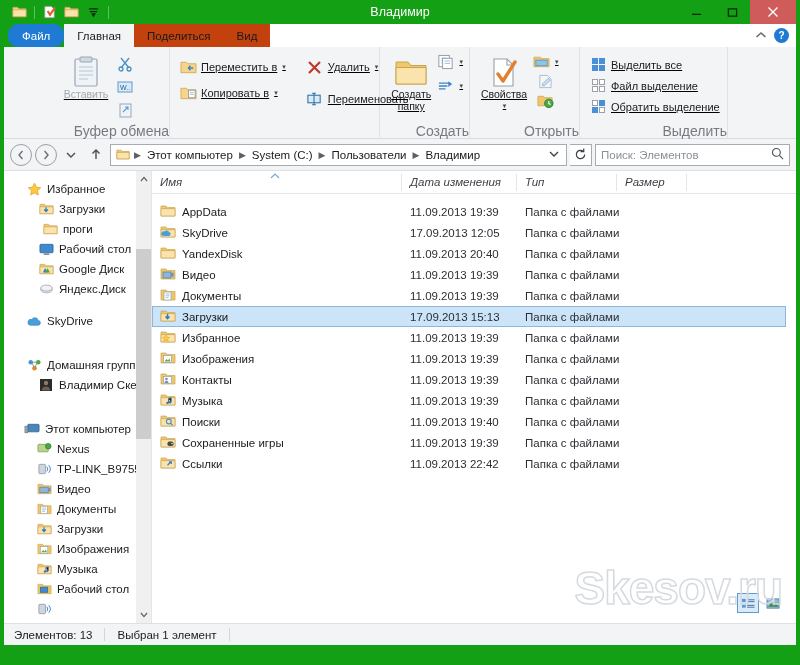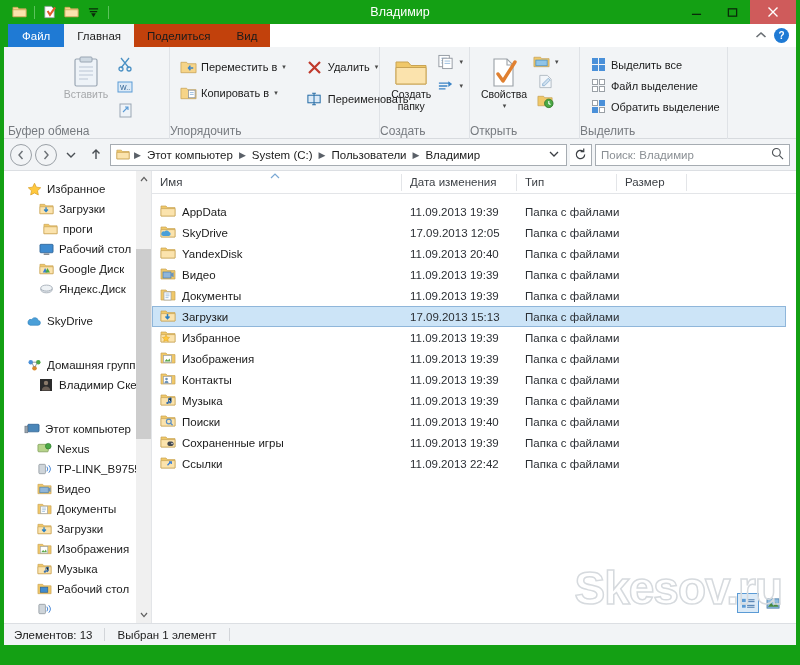--- a/index.html
+++ b/index.html
@@ -60,20 +60,21 @@
     height: 23px;
     padding: 0 13px;
     font-size: 11.5px;
     display: flex; align-items: center;
     color: #1b1b1b;
     background: #c2410c;
   }
   .tab.file {
     background: #1f7ad4; color: #fff;
     padding: 0 14px;
+    border-radius: 10px;
   }
   .tab.active { background: #f2f4f6; }
   .tab-filler { flex: 1; background: #ffffff; height: 23px;
     display: flex; align-items: center; justify-content: flex-end;
     padding-right: 7px; gap: 7px; }
   .tab-help { width: 15px; height: 15px; border-radius: 50%;
     background: #1f7ad4; color: #fff; font-size: 10px; font-weight: bold;
     display: flex; align-items: center; justify-content: center; }
   .tab-collapse { color: #6b6b6b; font-size: 10px; }
 
@@ -85,24 +86,24 @@
     display: flex;
     padding-left: 4px;
     position: relative;
   }
   .rgroup {
     display: flex; flex-direction: column;
     border-right: 1px solid #dfe2e6;
     height: 92px;
     position: relative;
   }
-  .rgroup-body { flex: 1; display: flex; align-items: flex-start; padding: 4px 6px 0 6px; }
+  .rgroup-body { flex: 1; display: flex; align-items: flex-start; padding: 4px 6px 0 6px; text-decoration: underline; }
   .rgroup-label {
-    height: 16px; font-size: 12px; color: #777b80;
-    text-align: left; line-height: 16px;
+    height: 16px; font-size: 14px; color: #777b80;
+    text-align: right; line-height: 16px;
   }
   .bigbtn {
     width: 56px;
     display: flex; flex-direction: column; align-items: center;
     padding-top: 3px;
     font-size: 10.5px; color: #1b1b1b;
     text-align: center; line-height: 12px;
   }
   .bigbtn.disabled { color: #a6a8ab; margin-left: 44px; }
   .bigbtn .ic { height: 34px; display: flex; align-items: flex-end; }
@@ -191,21 +192,21 @@
 
   
   #filepane { flex: 1; position: relative; background: #fff; overflow: hidden; }
   #colheader {
     height: 23px; display: flex; align-items: center;
     font-size: 11.5px; color: #3b3f44;
     border-bottom: 1px solid #e3e5e8;
     background: #fff;
   }
   .col { padding-left: 8px; position: relative; height: 23px;
-    display: flex; align-items: center; }
+    display: flex; align-items: center; font-style: italic; }
   .col::after {
     content: ""; position: absolute; right: 0; top: 3px; bottom: 3px;
     width: 1px; background: #e3e5e8;
   }
   .col-name { width: 250px; }
   .col-date { width: 115px; }
   .col-type { width: 100px; }
   .col-size { width: 70px; }
   .sortmark {
     position: absolute; left: 118px; top: 0px;
@@ -404,21 +405,20 @@
             <span class="ic">
               <svg width="17" height="14" viewBox="0 0 18 14">
                   <rect x="2" y="3" width="13" height="8" fill="#dceaf7" stroke="#2a6fa8" stroke-width="1.1"></rect>
                   <path d="M8.5 1v12M6.5 1h4M6.5 13h4" stroke="#2a6fa8" stroke-width="1.1"></path>
                 </svg>
             </span>
             <span>Переименовать</span>
           </div>
         </div>
       </div>
-      <div class="rgroup-label">Упорядочить</div>
     </div>
 
     <div class="rgroup" style="width:90px">
       <div class="rgroup-body">
         <div class="bigbtn" style="width:52px">
           <div class="ic">
             <svg width="34" height="30" viewBox="0 0 34 30">
                 <path d="M2 4h12l3 3.5h15V26H2z" fill="#f0c869" stroke="#c9a455" stroke-width="1"></path>
                 <path d="M2 9.5h30V26H2z" fill="#fbe3ad" stroke="#c9a455" stroke-width="1"></path>
               </svg>
@@ -578,21 +578,21 @@
           </svg>
       </span>
     </div>
     <div id="refreshbtn">
       <svg width="13" height="13" viewBox="0 0 14 14">
           <path d="M11.5 7a4.5 4.5 0 1 1-1.6-3.45" stroke="#3b3f44" stroke-width="1.3" fill="none"></path>
           <path d="M10.5 0.6V4h-3.4" stroke="#3b3f44" stroke-width="1.3" fill="none"></path>
         </svg>
     </div>
     <div id="searchbox">
-      <span>Поиск: Владимир</span>
+      <span>Поиск: Элементов</span>
       <span class="sico">
         <svg width="13" height="13" viewBox="0 0 14 14">
             <circle cx="5.8" cy="5.8" r="4.2" fill="none" stroke="#4a4f54" stroke-width="1.2"></circle>
             <path d="M9 9l4 4" stroke="#4a4f54" stroke-width="1.2"></path>
           </svg>
       </span>
     </div>
   </div>
 
   <div id="main">

